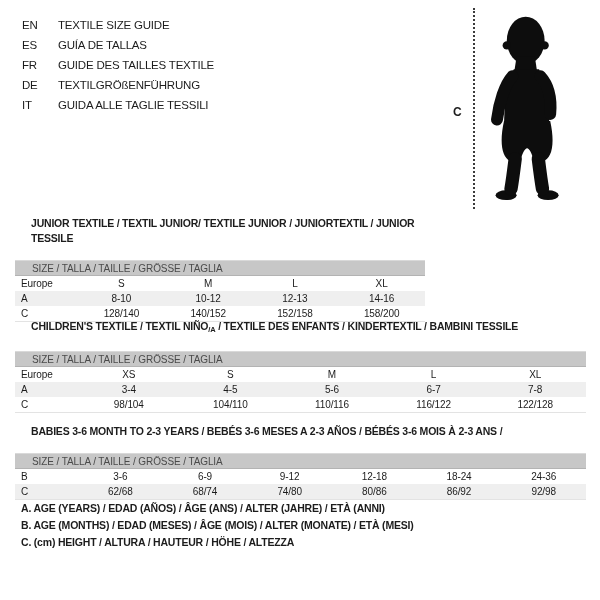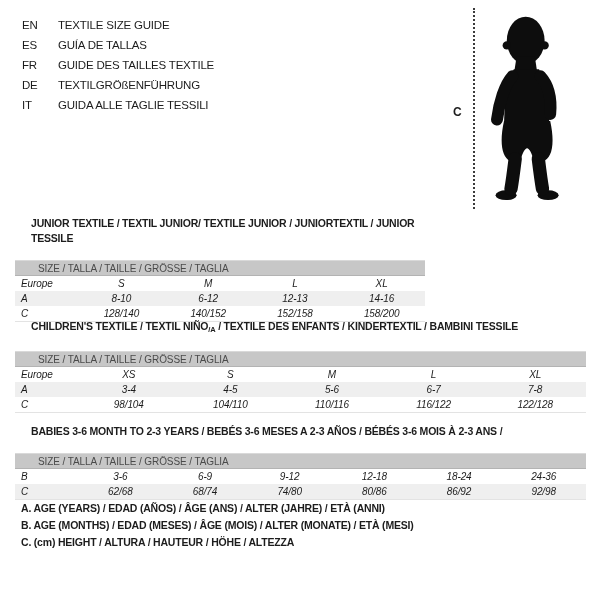--- a/index.html
+++ b/index.html
@@ -21,25 +21,25 @@
   .sec1{top:216px;width:410px;}
   .sec2{top:319px;width:571px;}
   .sec3{top:424px;width:571px;}
   .sec-title{margin:0 0 0 16px;font-size:10.5px;font-weight:bold;line-height:15px;letter-spacing:-0.2px;}
   .sec-title .sub{font-size:7.5px;vertical-align:-2px;}
   .sec1 .tbl{margin-top:11px;}
   .sec2 .tbl{margin-top:14px;}
   .sec3 .tbl{margin-top:11px;}
   .tbl{width:100%;border-bottom:1px solid #e3e3e3;}
   .size-bar{
-    box-sizing:border-box;height:16px;line-height:14px;padding:1px 0 0 23px;
+    box-sizing:border-box;height:16px;line-height:14px;padding:1px 0 0 17px;
     background:#c7c7c7;color:#4a4a4a;font-size:10px;letter-spacing:-0.1px;
     border-top:1px solid #d9d9d9;border-bottom:1px solid #b3b3b3;
   }
-  .trow{display:flex;height:15px;align-items:center;font-size:10px;letter-spacing:-0.1px;font-style:italic;}
+  .trow{display:flex;height:15px;align-items:center;font-size:10px;letter-spacing:-0.1px;}
   .trow.stripe{background:#efefef;}
   .tcell{flex:1;text-align:center;white-space:nowrap;}
   .tcell.label{flex:0 0 57px;text-align:left;padding-left:6px;}
   
   .notes{position:absolute;left:21px;top:500px;font-weight:bold;font-size:10.5px;line-height:17px;letter-spacing:-0.2px;}
 </style>
 </head>
 <body>
 
 <div class="page">
@@ -100,21 +100,21 @@
         <div class="trow">
           <div class="tcell label">Europe</div>
           <div class="tcell">S</div>
           <div class="tcell">M</div>
           <div class="tcell">L</div>
           <div class="tcell">XL</div>
         </div>
         <div class="trow stripe">
           <div class="tcell label">A</div>
           <div class="tcell">8-10</div>
-          <div class="tcell">6-12</div>
+          <div class="tcell">10-12</div>
           <div class="tcell">12-13</div>
           <div class="tcell">14-16</div>
         </div>
         <div class="trow">
           <div class="tcell label">C</div>
           <div class="tcell">128/140</div>
           <div class="tcell">140/152</div>
           <div class="tcell">152/158</div>
           <div class="tcell">158/200</div>
         </div>

